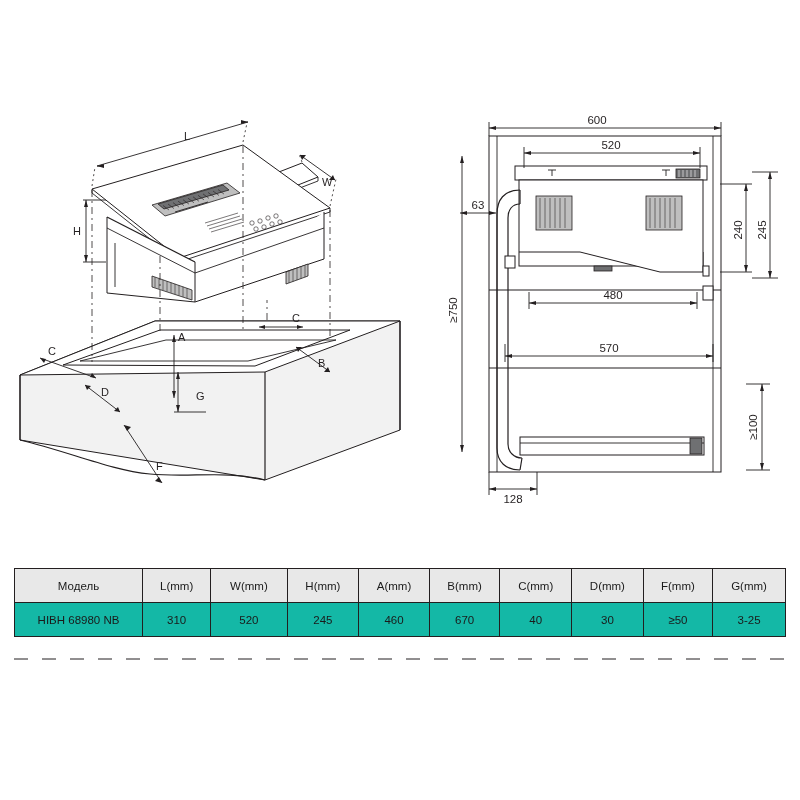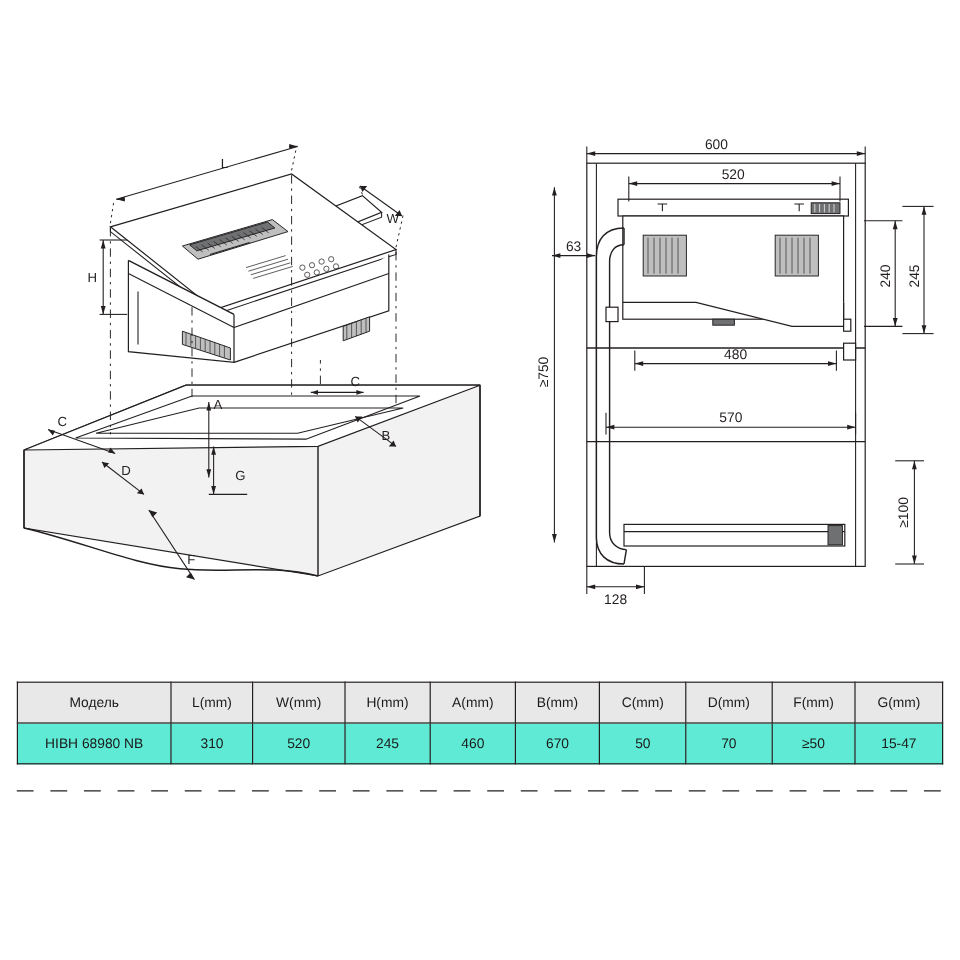--- a/index.html
+++ b/index.html
@@ -55,21 +55,21 @@
     height: 34px;
     padding: 0 2px;
     font-weight: normal;
     white-space: nowrap;
   }
   #spec-table thead th {
     background: #e8e8e8;
     font-size: 11.5px;
   }
   #spec-table thead th.first { width: 128px; margin-left: 40px; }
-  #spec-table tbody td { background: #5eead4; }
+  #spec-table tbody td { background: #14b8a6; }
   #spec-table tbody td.first { text-align: center; }
 </style>
 </head>
 <body>
 
 <div id="sheet">
 
   <svg class="drawing" viewBox="0 0 800 800">
 
     <g>
@@ -426,21 +426,21 @@
       </tr>
     </thead>
     <tbody>
       <tr>
         <td class="first">HIBH 68980 NB</td>
         <td>310</td>
         <td>520</td>
         <td>245</td>
         <td>460</td>
         <td>670</td>
-        <td>50</td>
-        <td>70</td>
+        <td>40</td>
+        <td>30</td>
         <td>≥50</td>
-        <td>15-47</td>
+        <td>3-25</td>
       </tr>
     </tbody>
   </table>
 
 </div>
 
 </body></html>

